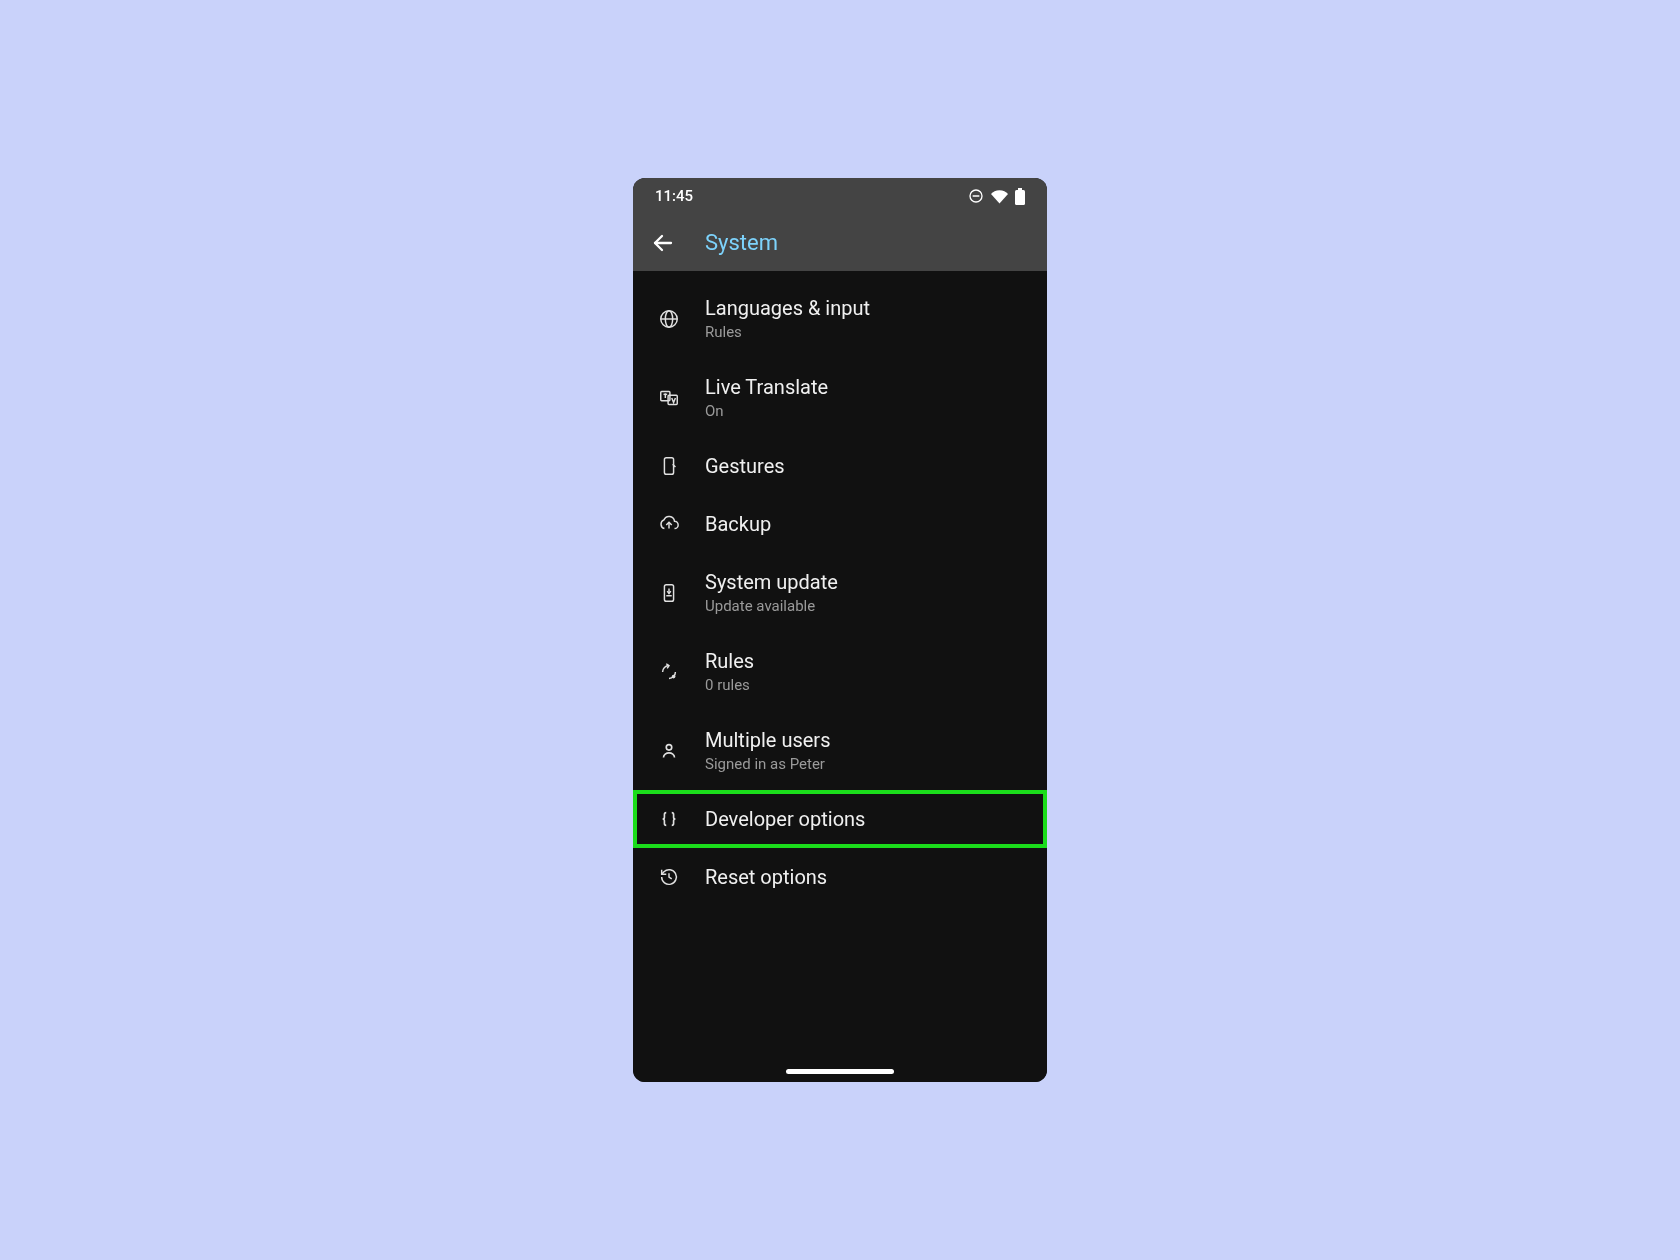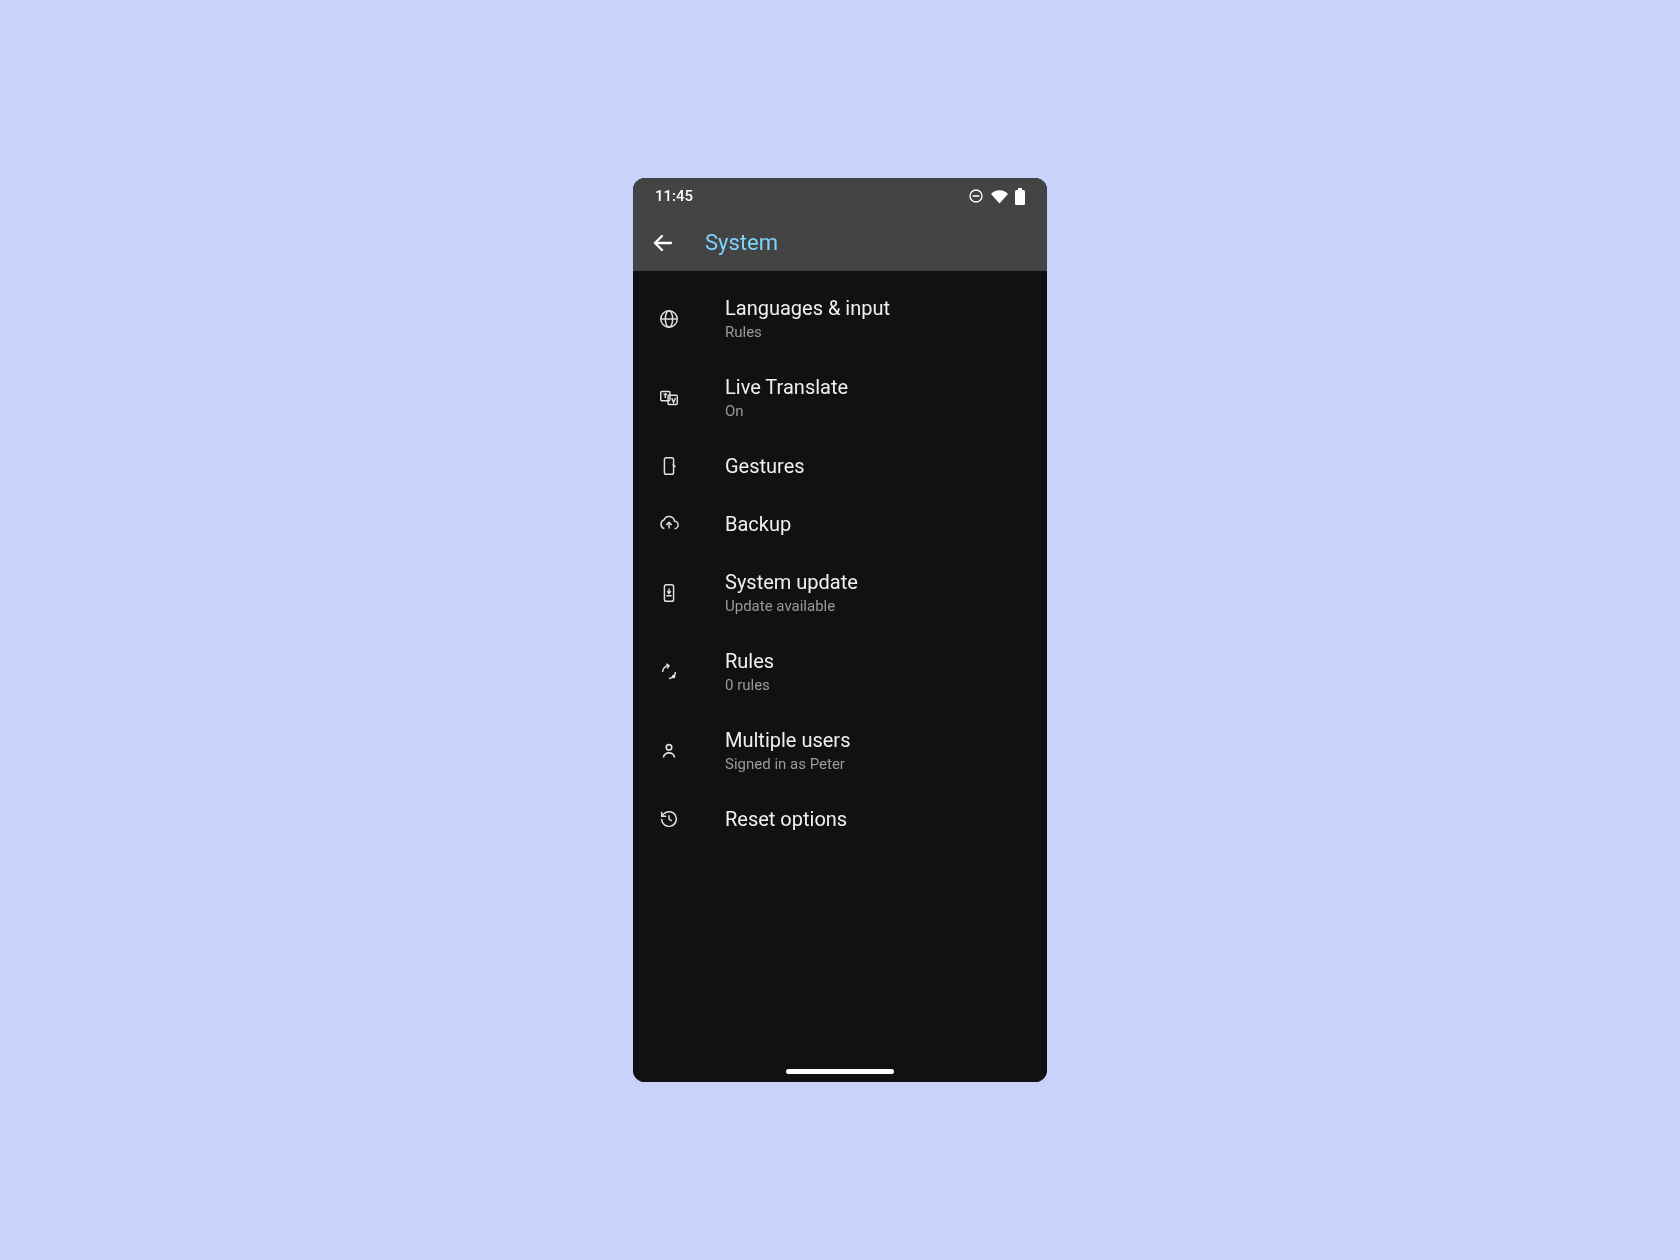--- a/index.html
+++ b/index.html
@@ -63,21 +63,21 @@
   .settings-list {
     flex: 1;
     background: #111111;
     overflow-y: auto;
     padding-top: 8px;
   }
   .setting-item {
     display: flex;
     align-items: center;
     padding: 17px 20px 17px 24px;
-    gap: 44px;
+    gap: 24px;
     cursor: pointer;
     position: relative;
   }
   .setting-icon {
     width: 24px;
     height: 24px;
     display: flex;
     align-items: center;
     justify-content: center;
     flex-shrink: 0;
@@ -249,20 +249,31 @@
             <circle cx="12" cy="8" r="3"></circle>
             <path d="M6 19c0-3 3-5 6-5s6 2 6 5"></path>
           </svg>
       </div>
       <div class="setting-text">
         <span class="setting-title">Multiple users</span>
         <span class="setting-subtitle">Signed in as Peter</span>
       </div>
     </div>
 
+    <div class="setting-item highlight">
+      <div class="setting-icon">
+        <svg viewBox="0 0 24 24" fill="none" stroke="#e0e0e0" stroke-width="1.8">
+            <path d="M9 5c-1.5 0-2 .7-2 2v3c0 1-1 2-2 2 1 0 2 1 2 2v3c0 1.3.5 2 2 2"></path>
+            <path d="M15 5c1.5 0 2 .7 2 2v3c0 1 1 2 2 2-1 0-2 1-2 2v3c0 1.3-.5 2-2 2"></path>
+          </svg>
+      </div>
+      <div class="setting-text">
+        <span class="setting-title">Developer options</span>
+      </div>
+    </div>
 
     <div class="setting-item">
       <div class="setting-icon">
         <svg viewBox="0 0 24 24" fill="none" stroke="#e0e0e0" stroke-width="1.6">
             <path d="M4 12a8 8 0 1 0 2.5-5.8L4 9"></path>
             <polyline points="4 4 4 9 9 9"></polyline>
             <polyline points="12 8 12 12 15 14"></polyline>
           </svg>
       </div>
       <div class="setting-text">

